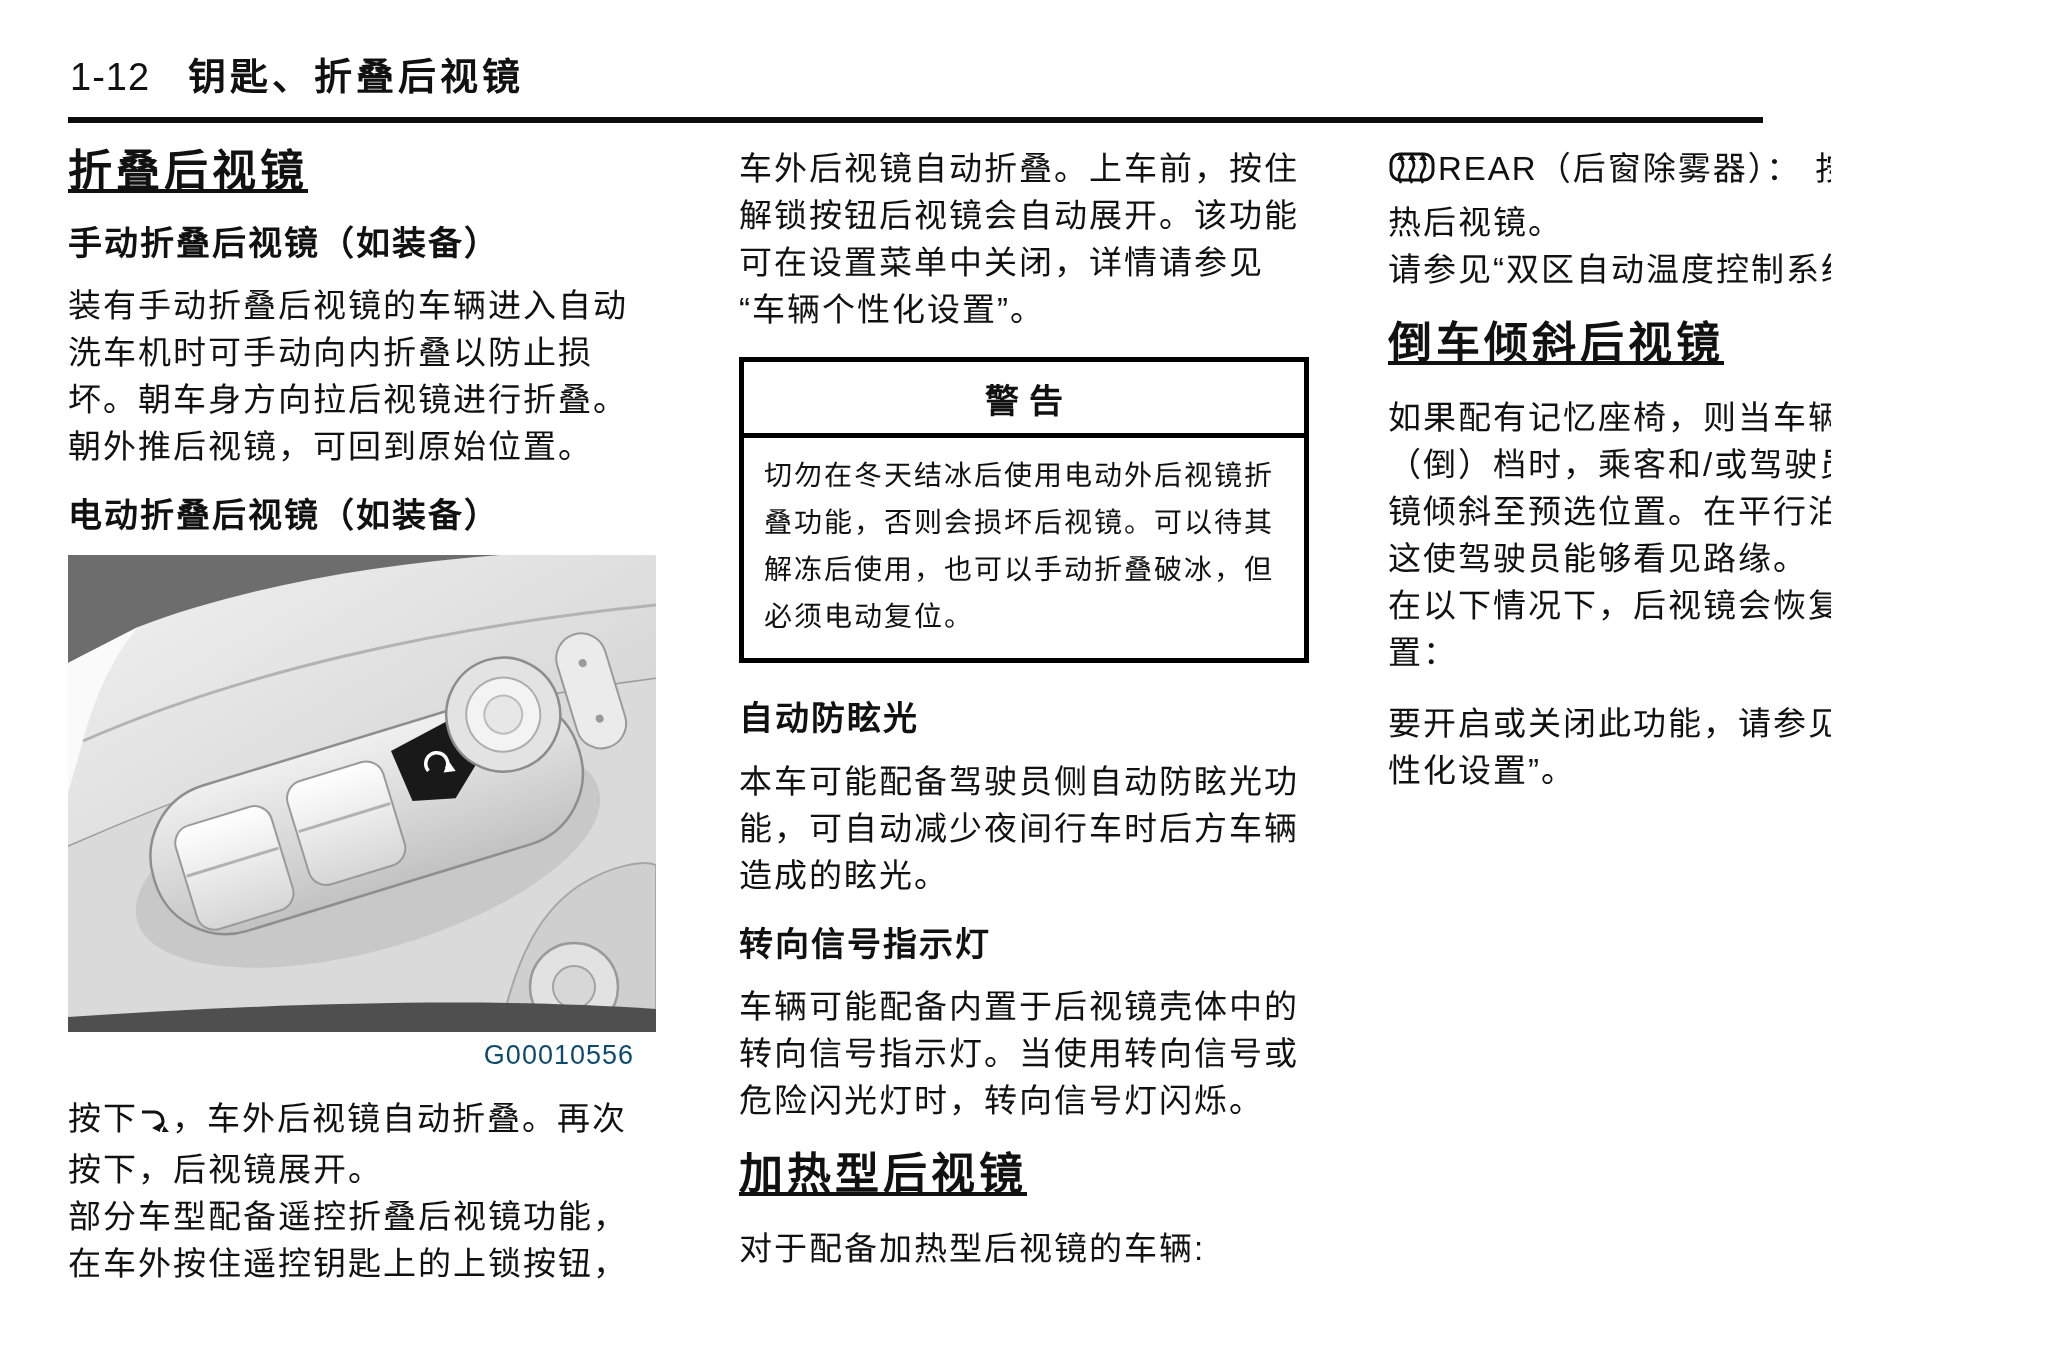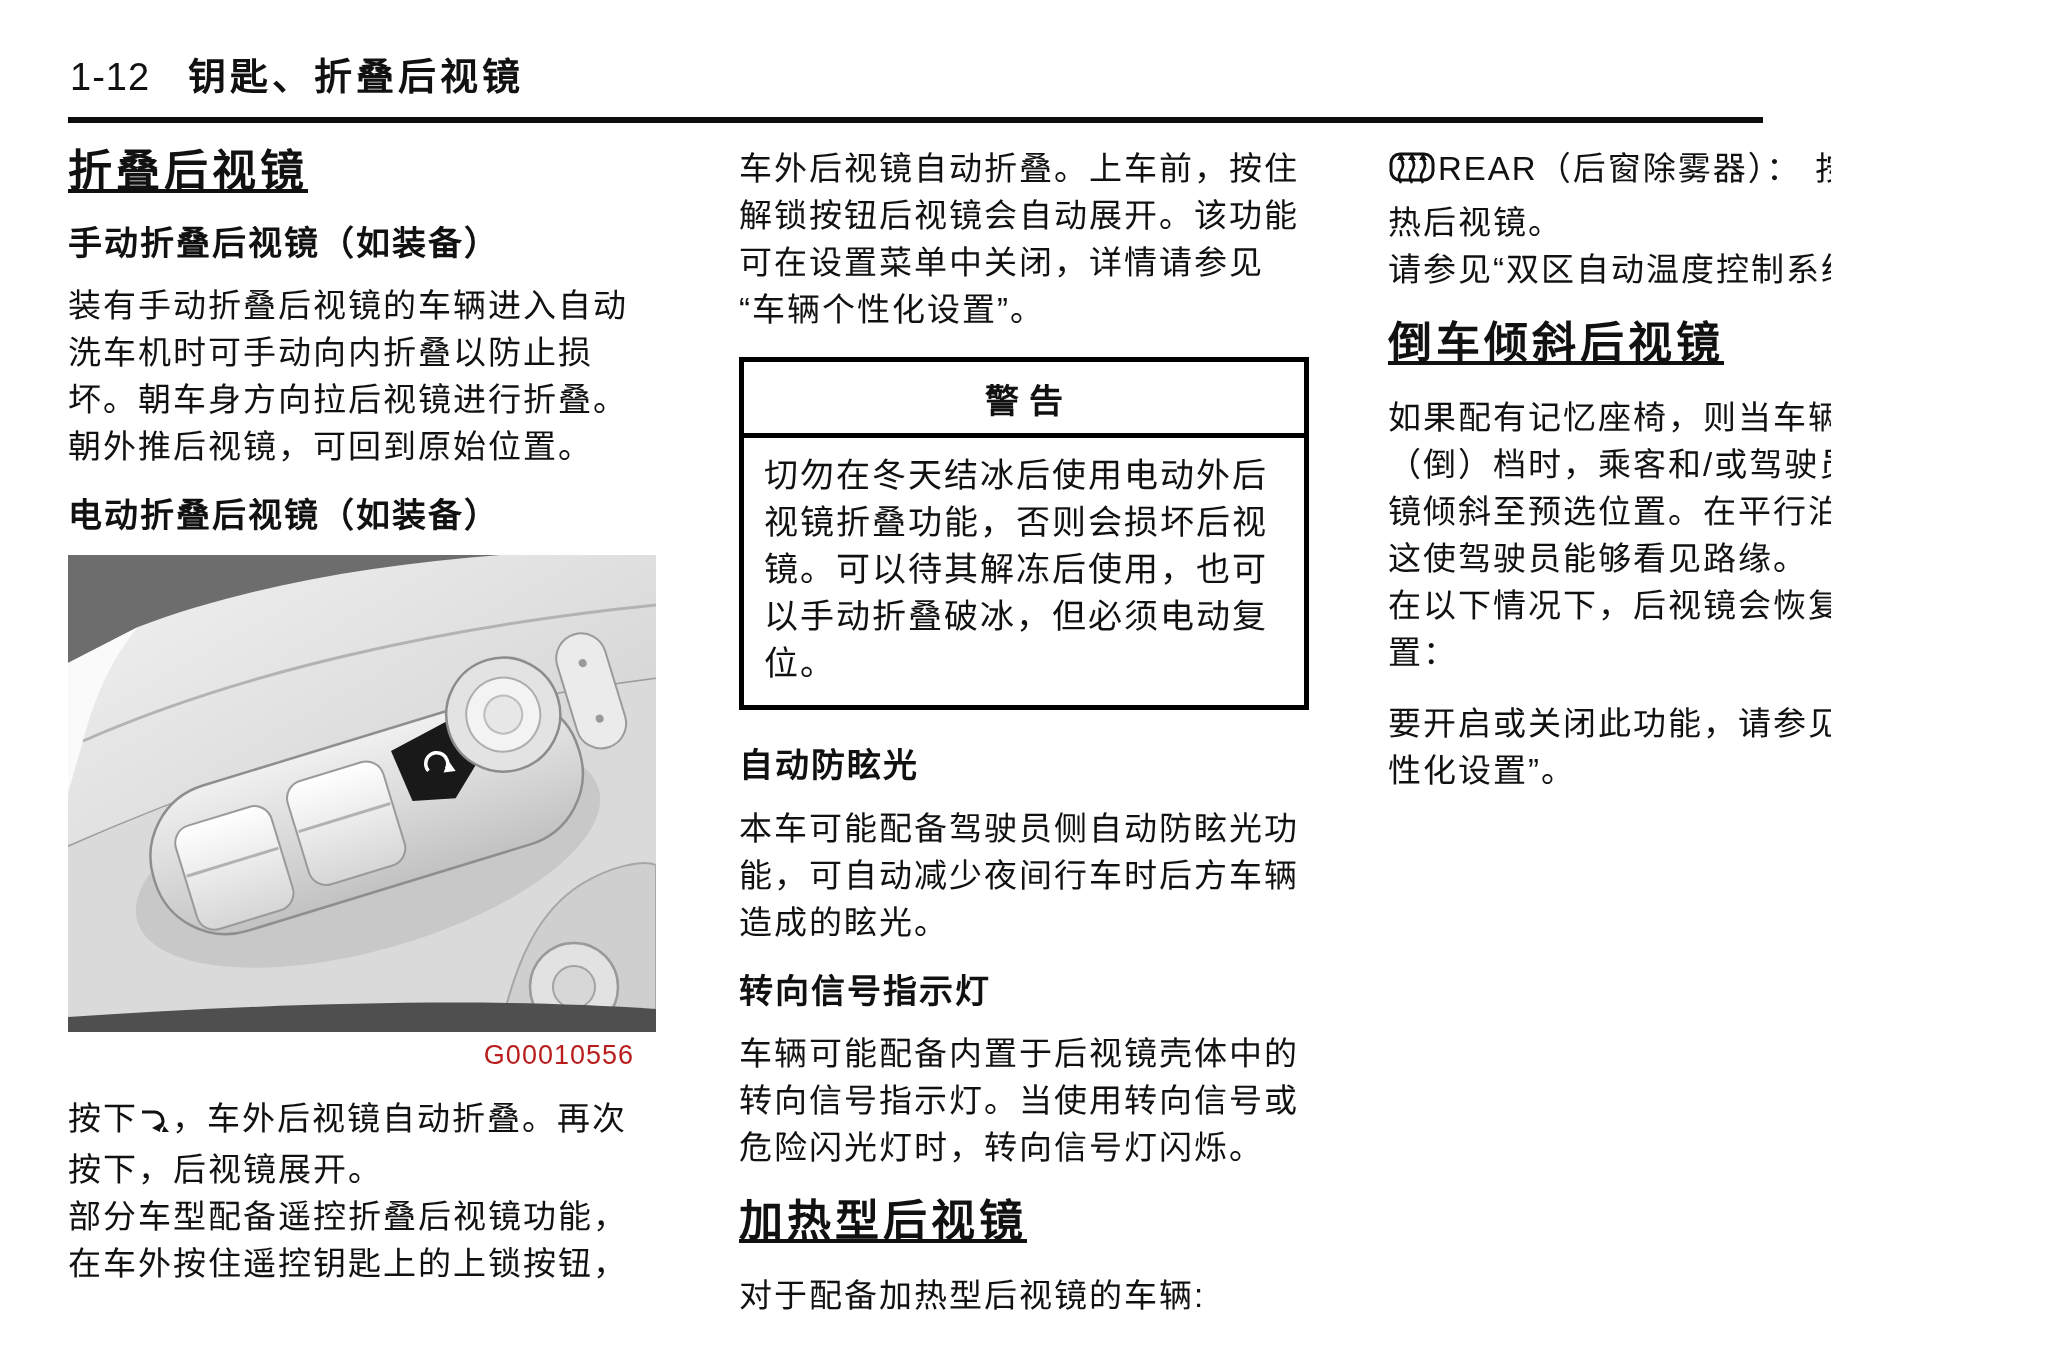--- a/index.html
+++ b/index.html
@@ -78,34 +78,34 @@
   }
   .warnbox .warnhead {
     font-size: 34px;
     font-weight: bold;
     text-align: center;
     letter-spacing: 10px;
     padding: 12px 0 10px 10px;
     border-bottom: 5px solid #000000;
   }
   .warnbox .warnbody {
-    font-size: 34px;
+    font-size: 28px;
     line-height: 47px;
     letter-spacing: 2px;
     padding: 14px 18px 18px 20px;
   }
   
   figure {
     margin: 14px 0 0 0;
     width: 588px;
   }
   figure svg.photo { display: block; }
   figcaption {
     font-size: 27px;
-    color: #b91c1c;
+    color: #0c4a6e;
     text-align: right;
     padding-right: 22px;
     margin: 8px 0 24px 0;
     letter-spacing: 1px;
   }
   
   .inline-icon {
     display: inline-block;
     vertical-align: -4px;
   }

